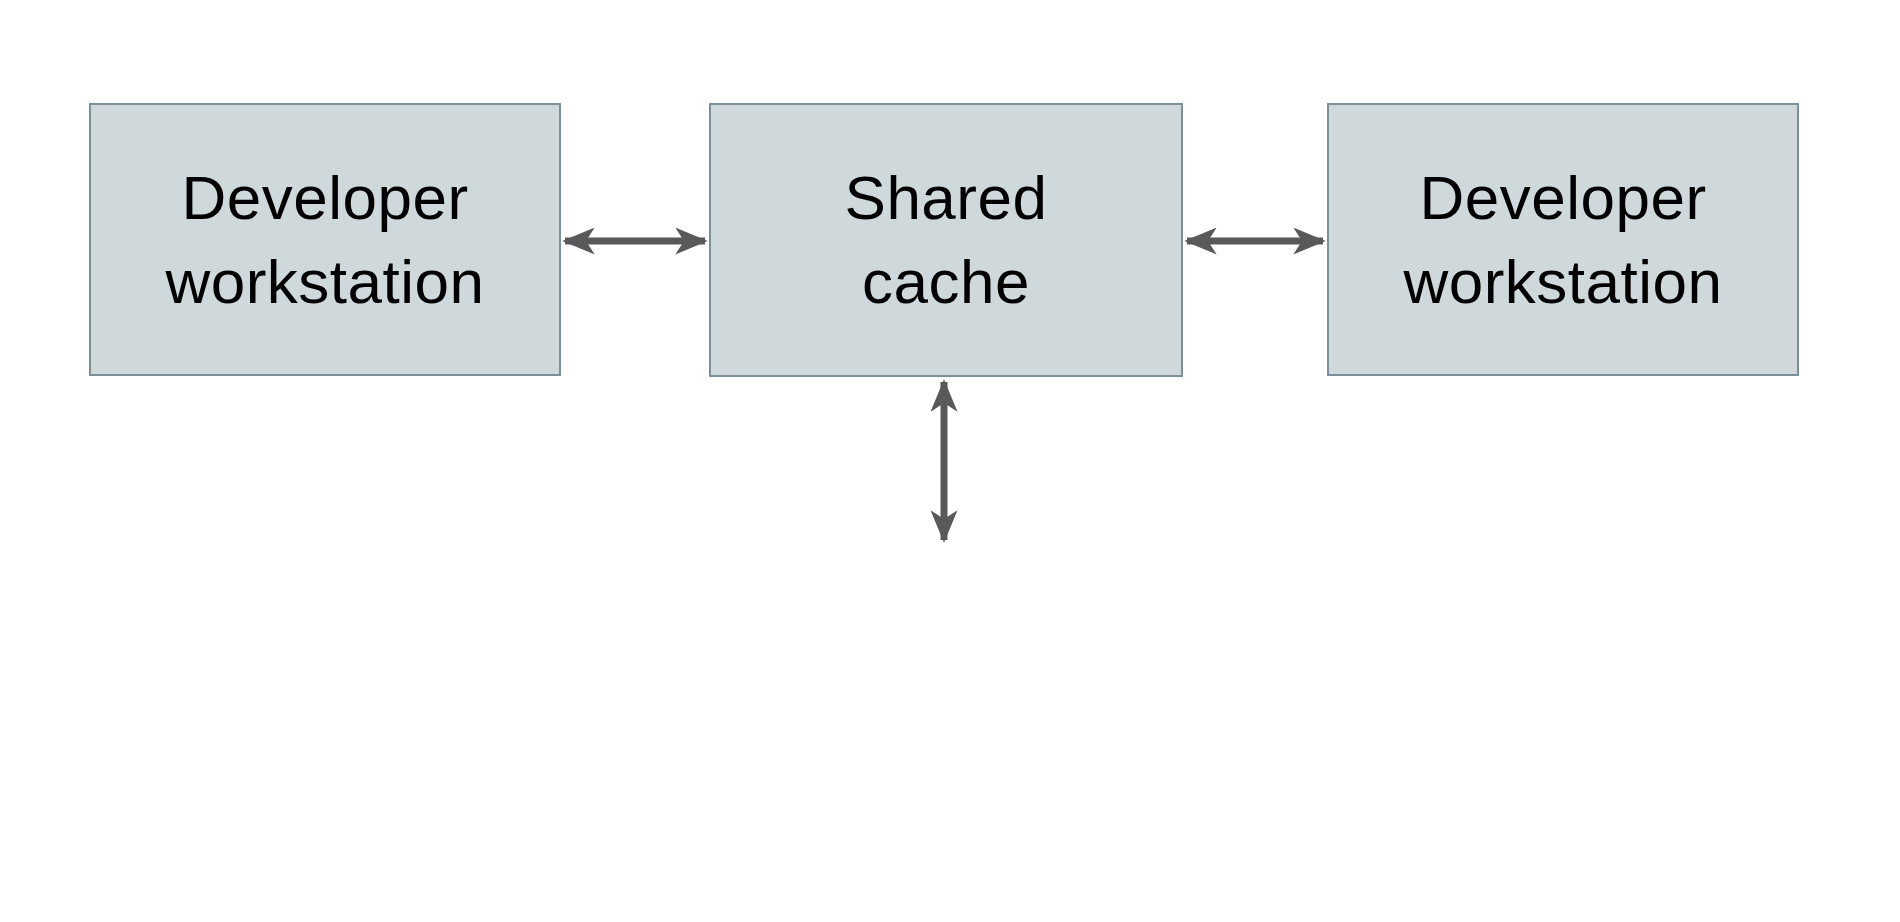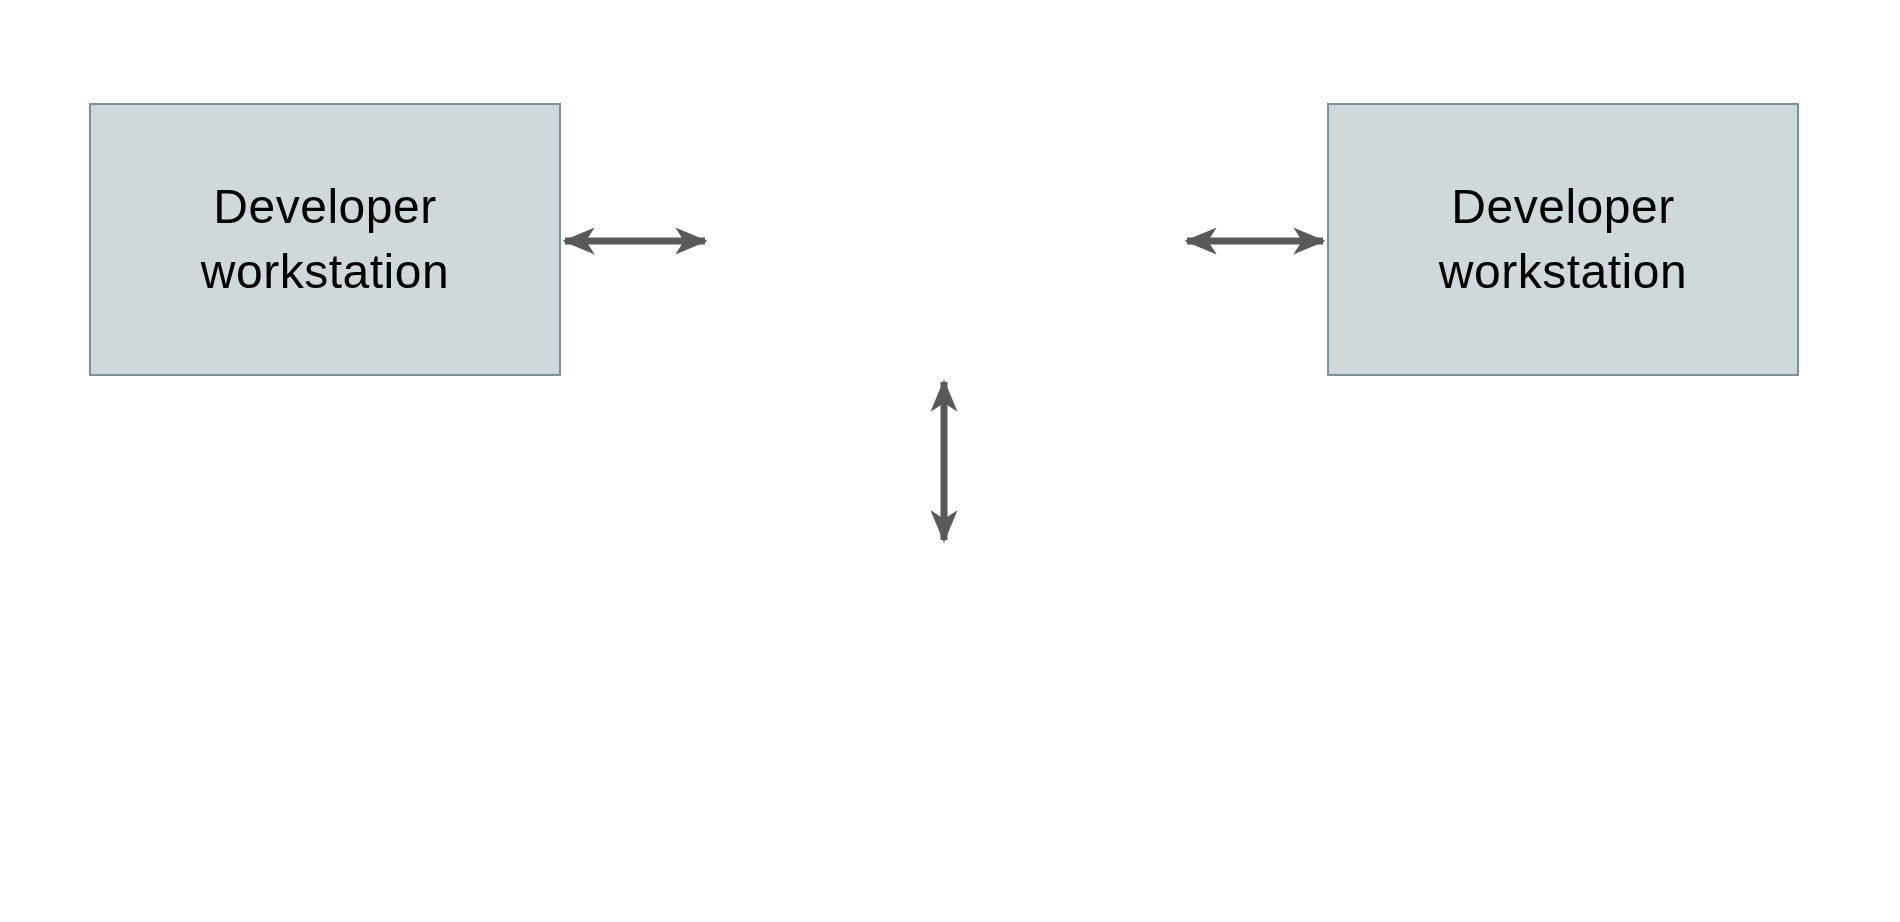--- a/index.html
+++ b/index.html
@@ -18,21 +18,21 @@
   .node {
     position: absolute;
     box-sizing: border-box;
     background: var(--node-fill, #cfd8db);
     border: 2px solid var(--node-border, #7c909a);
     display: flex;
     align-items: center;
     justify-content: center;
   }
   .node-label {
-    font-size: 48px;
+    font-size: 62px;
     line-height: 1.35;
     color: var(--text-color, #000000);
     text-align: center;
     white-space: pre-line;
     letter-spacing: 0.5px;
   }
   
   .node-dev-left   { left:  89px; top: 103px; width: 472px; height: 273px; }
   .node-cache      { left: 709px; top: 103px; width: 474px; height: 274px; }
   .node-dev-right  { left: 1327px; top: 103px; width: 472px; height: 273px; }
@@ -55,20 +55,24 @@
 </head>
 <body>
 
 <div class="canvas">
 
   <div class="node node-dev-left">
     <span class="node-label">Developer
 workstation</span>
   </div>
 
+  <div class="node node-cache">
+    <span class="node-label">Shared
+cache</span>
+  </div>
 
   <div class="node node-dev-right">
     <span class="node-label">Developer
 workstation</span>
   </div>
 
 
   <svg class="edges-layer" viewBox="0 0 1900 922" xmlns="http://www.w3.org/2000/svg" aria-hidden="true">
     <defs>
       <marker id="arrowhead" viewBox="0 0 12 10" refX="11" refY="5" markerWidth="33" markerHeight="27" orient="auto-start-reverse" markerUnits="userSpaceOnUse">

